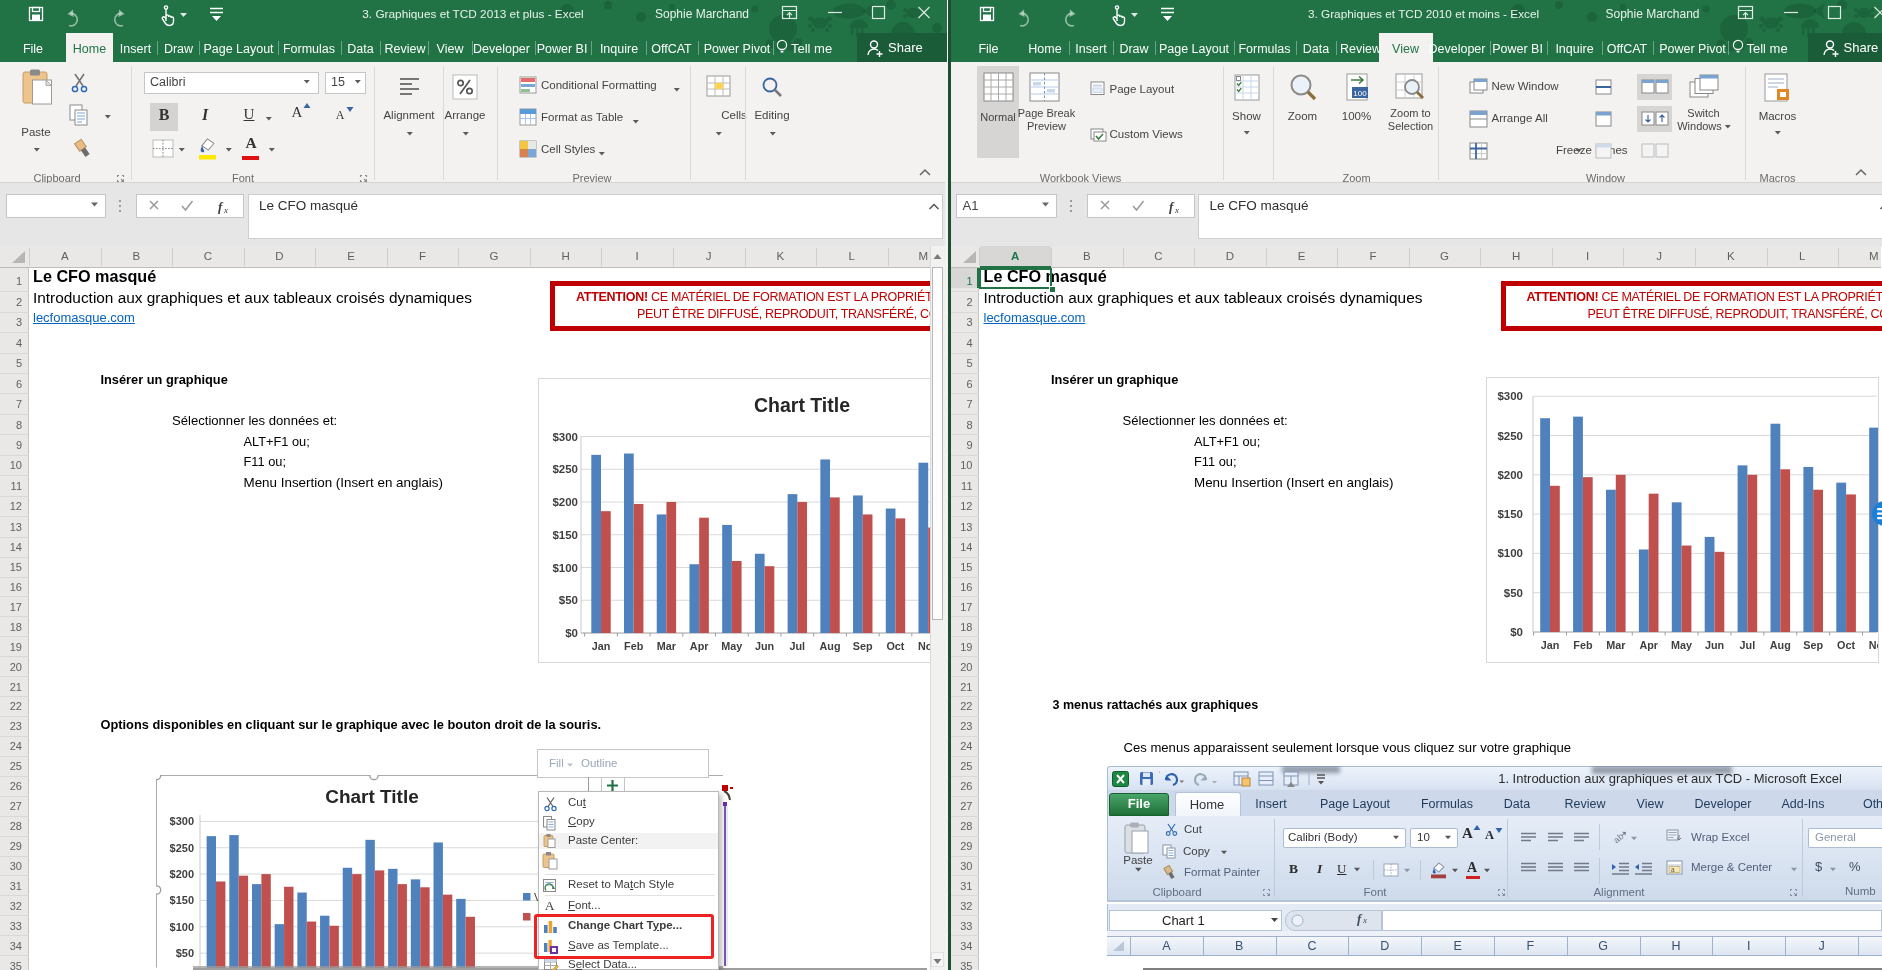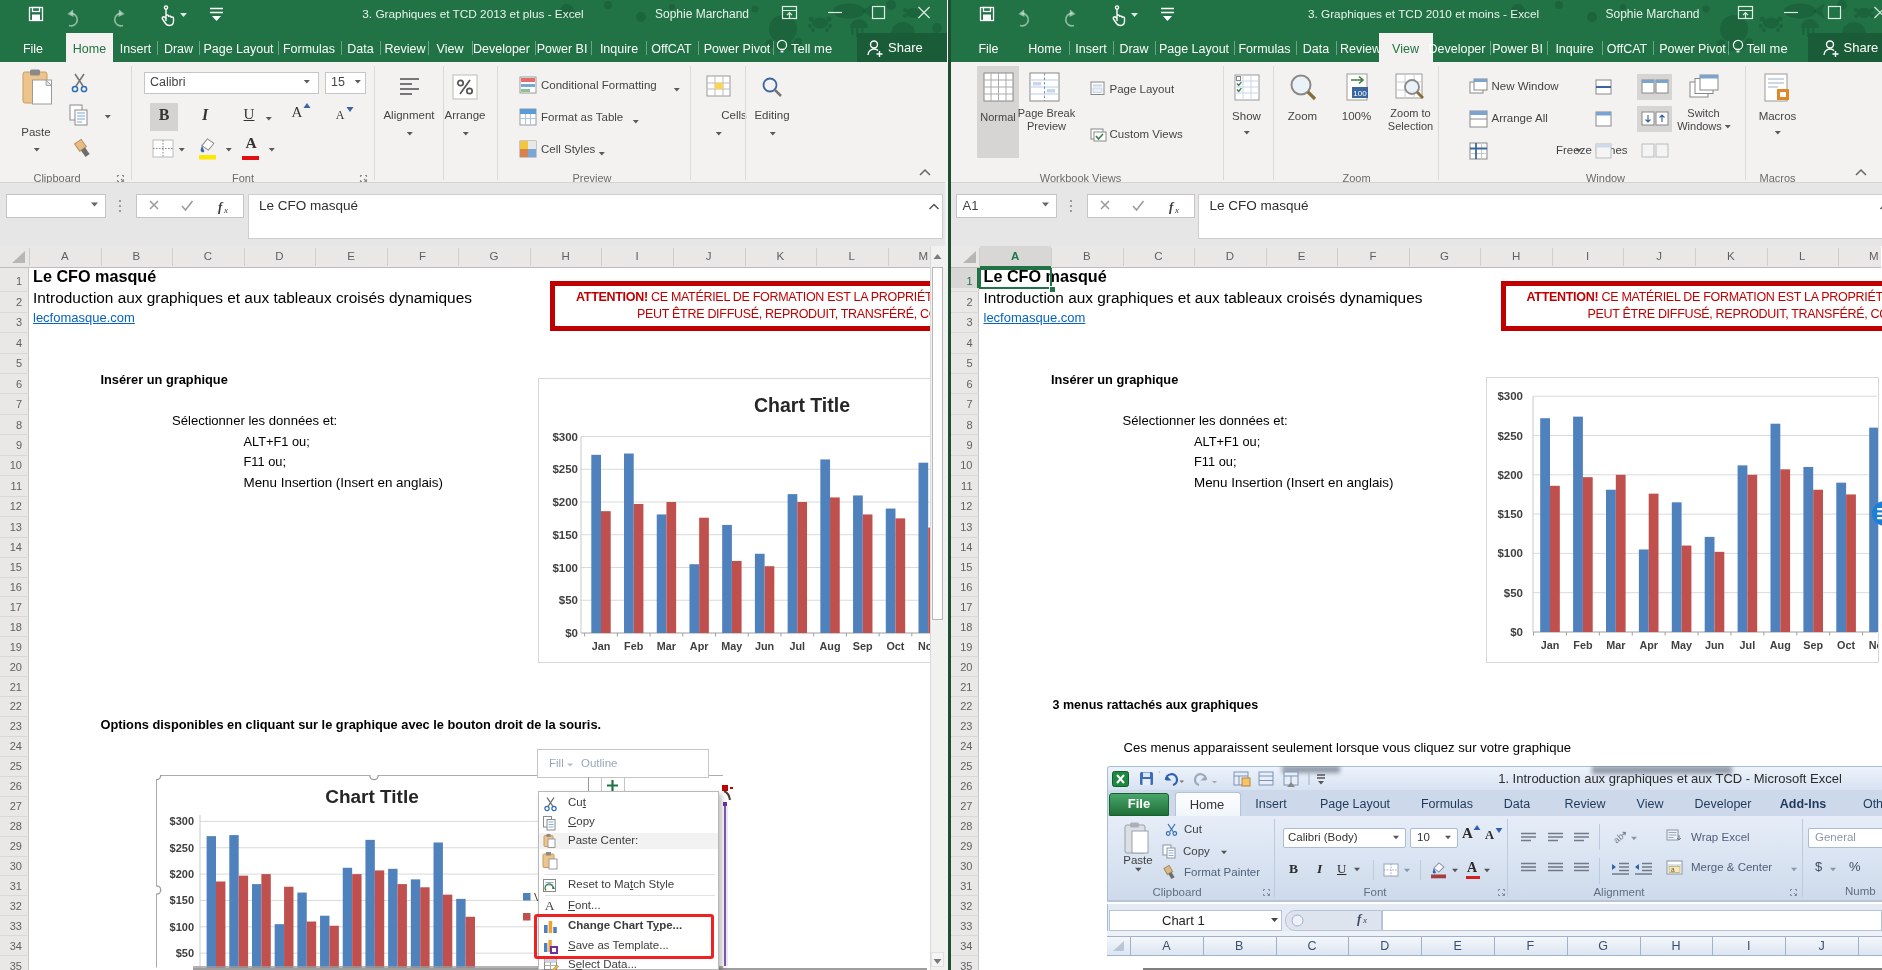--- a/index.html
+++ b/index.html
@@ -1203,21 +1203,21 @@
     <div class="a" style="left:32px;top:30px;font-size:13px;color:#fff;font-weight:bold;white-space:nowrap;transform:translateX(-50%);">File</div>
     <div class="a" style="left:68px;top:26px;width:64px;height:24px;background:linear-gradient(#fdfeff,#f0f5fb);border:1px solid #b3c4da;border-bottom:none;border-radius:3px 3px 0 0;"></div>
     <div class="a" style="left:100px;top:30.5px;font-size:13px;color:#333;font-weight:normal;white-space:nowrap;transform:translateX(-50%);">Home</div>
     <div class="a" style="left:164px;top:30.5px;font-size:12.5px;color:#1e395b;font-weight:normal;white-space:nowrap;transform:translateX(-50%);">Insert</div>
     <div class="a" style="left:248px;top:30.5px;font-size:12.5px;color:#1e395b;font-weight:normal;white-space:nowrap;transform:translateX(-50%);">Page Layout</div>
     <div class="a" style="left:340px;top:30.5px;font-size:12.5px;color:#1e395b;font-weight:normal;white-space:nowrap;transform:translateX(-50%);">Formulas</div>
     <div class="a" style="left:410px;top:30.5px;font-size:12.5px;color:#1e395b;font-weight:normal;white-space:nowrap;transform:translateX(-50%);">Data</div>
     <div class="a" style="left:478px;top:30.5px;font-size:12.5px;color:#1e395b;font-weight:normal;white-space:nowrap;transform:translateX(-50%);">Review</div>
     <div class="a" style="left:543px;top:30.5px;font-size:12.5px;color:#1e395b;font-weight:normal;white-space:nowrap;transform:translateX(-50%);">View</div>
     <div class="a" style="left:616px;top:30.5px;font-size:12.5px;color:#1e395b;font-weight:normal;white-space:nowrap;transform:translateX(-50%);">Developer</div>
-    <div class="a" style="left:696px;top:30.5px;font-size:12.5px;color:#1e395b;font-weight:bold;white-space:nowrap;transform:translateX(-50%);">Add-Ins</div>
+    <div class="a" style="left:696px;top:30.5px;font-size:12.5px;color:#1e395b;font-weight:normal;white-space:nowrap;transform:translateX(-50%);">Add-Ins</div>
     <div class="a" style="left:766px;top:30.5px;font-size:12.5px;color:#1e395b;font-weight:normal;white-space:nowrap;transform:translateX(-50%);">Oth</div>
     <div class="a" style="left:0px;top:50px;width:775px;height:86px;background:linear-gradient(#e6edf8,#d5e0ef 70%,#cedaeb);border-left:1px solid #a9bdd7;border-bottom:2px solid #b6c4d8;box-sizing:border-box;"></div>
     <svg class="a" style="left:15px;top:56px" width="30" height="34" viewBox="0 0 30 34">
       <rect x="3" y="3" width="20" height="28" rx="2" fill="#dcdfe4" stroke="#9aa0ab"></rect>
       <rect x="8" y="0.5" width="9" height="5" rx="1.5" fill="#aab0ba"></rect>
       <rect x="10" y="9" width="16" height="22" fill="#fff" stroke="#9aa0ab"></rect>
     </svg>
     <div class="a" style="left:31px;top:88px;font-size:11.5px;color:#3f3f3f;font-weight:normal;white-space:nowrap;transform:translateX(-50%);">Paste</div>
     <svg class="a" style="left:27px;top:101px" width="9" height="6" viewBox="0 0 9 6">
       <path d="M1 0.8 l3.3 3.6 l3.3 -3.6 z" fill="#555"></path>

